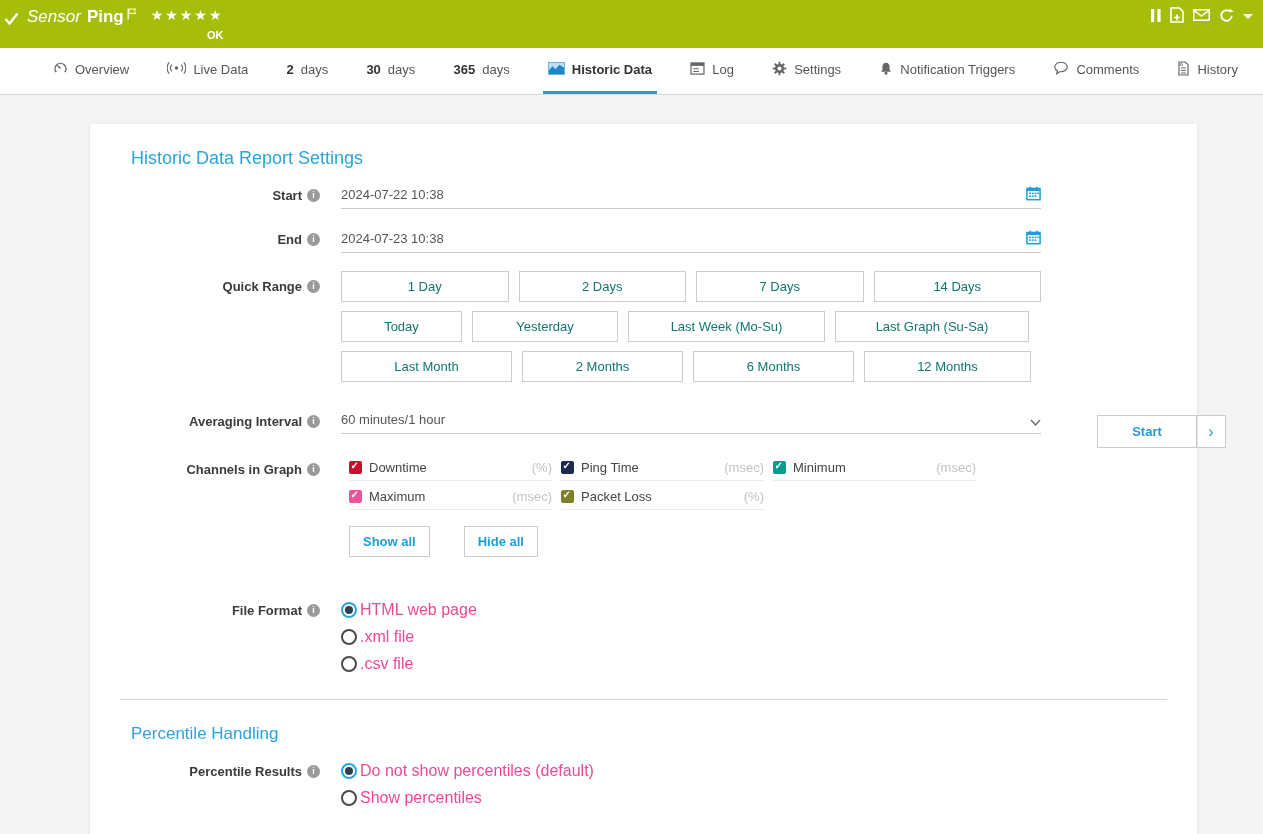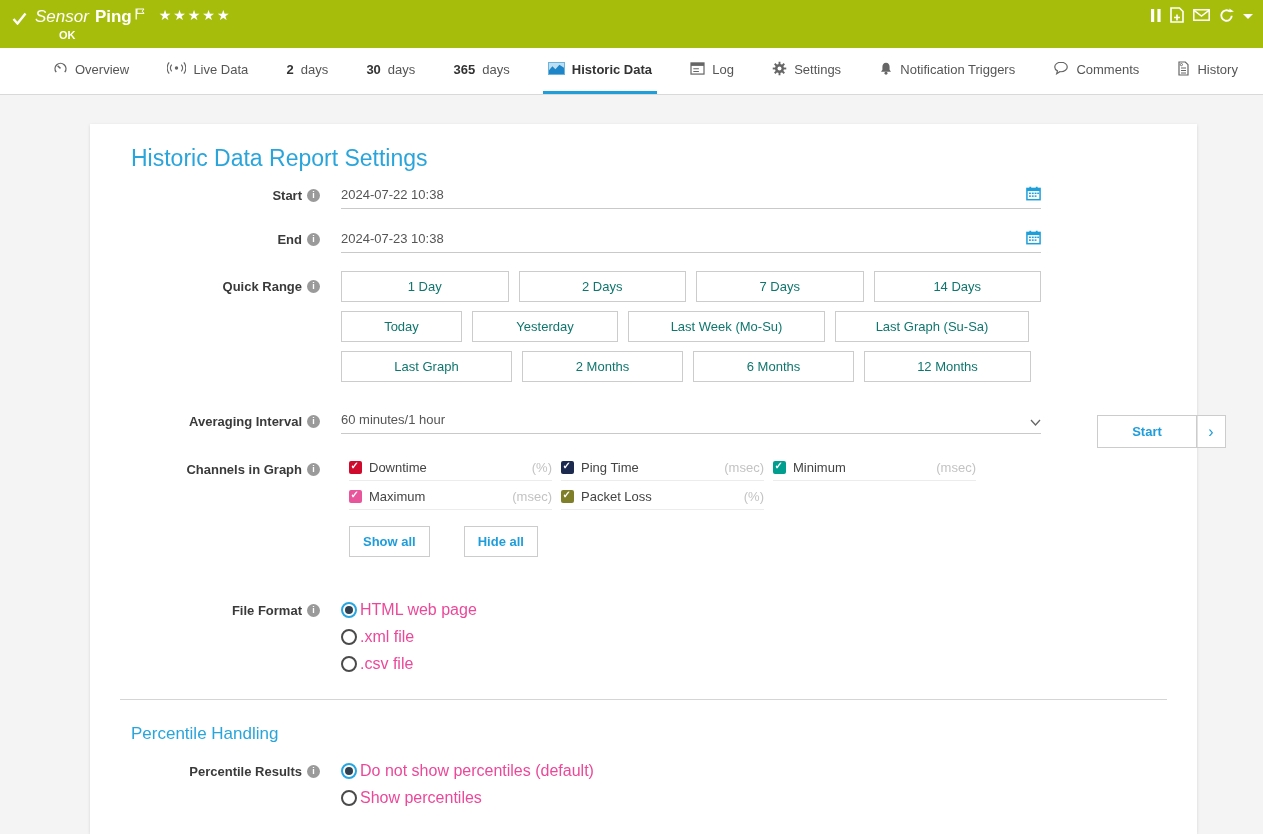--- a/index.html
+++ b/index.html
@@ -1,21 +1,21 @@
 <!DOCTYPE html>
 <html><head>
 <meta charset="utf-8">
 <style>
   * { margin:0; padding:0; box-sizing:border-box; }
   html,body { width:1263px; height:834px; overflow:hidden; background:#f4f4f4;
               font-family:"Liberation Sans", sans-serif; }
 
   
   .topbar { height:48px; background:#a6bd0c; position:relative; color:#fff; }
-  .topbar-left { display:flex; align-items:flex-start; padding:7px 0 0 12px; }
+  .topbar-left { display:flex; align-items:flex-start; padding:7px 0 0 4px;text-align:right; }
   .sensor-check { margin:4px 8px 0 0; }
   .title-block { display:flex; flex-direction:column; }
   .title-line { display:flex; align-items:flex-start; font-size:17px; line-height:19px; }
   .sensor-type { font-style:italic; font-weight:400; margin-right:6px; }
   .sensor-name { font-weight:700; }
   .flag-wrap { margin:-2px 0 0 3px; }
   .stars { font-size:14px; letter-spacing:2px; margin:-1px 0 0 14px; }
   .status-ok { font-size:11px; font-weight:700; margin:3px 0 0 24px; }
   .topbar-icons { position:absolute; right:10px; top:7px; display:flex; align-items:center; gap:9px; }
   .tb-icon { display:flex; align-items:center; cursor:pointer; }
@@ -27,21 +27,21 @@
             padding:0 20px 0 48px; }
   .tab { display:flex; align-items:center; gap:7px; font-size:13px; color:#555;
          border-bottom:3px solid transparent; padding:0 5px; cursor:pointer; white-space:nowrap; }
   .tab .num { font-weight:700; color:#333; }
   .tab.active { border-bottom-color:#1e9fd9; color:#333; font-weight:700; }
 
   
   .content { position:relative; height:739px; }
   .card { position:relative; margin-left:90px; width:1107px; height:710px; margin-top:29px;
           background:#fff; box-shadow:0 1px 3px rgba(0,0,0,0.13); padding-top:24px; overflow:hidden; }
-  .section-title { color:#2aa5dc; font-size:23px; font-weight:400; margin-left:41px; line-height:20px; }
+  .section-title { color:#2aa5dc; font-size:18px; font-weight:400; margin-left:41px; line-height:20px; }
   .section-title.small { font-size:17px; }
 
   .row { display:flex; align-items:flex-start; }
   .lbl-col { width:251px; padding-right:21px; text-align:right; font-size:13px; font-weight:700;
              color:#3a3a3a; padding-top:2px; white-space:nowrap; }
   .info { display:inline-block; width:13px; height:13px; border-radius:50%; background:#9a9a9a;
           color:#fff; font-size:9px; font-weight:700; text-align:center; line-height:13px;
           margin-left:5px; transform:translateY(-2px); font-style:normal; }
   .info::after { content:"i"; }
 
@@ -290,21 +290,21 @@
           <button class="qbtn">7 Days</button>
           <button class="qbtn">14 Days</button>
         </div>
         <div class="qr-row">
           <button class="qbtn" style="width:121px">Today</button>
           <button class="qbtn" style="width:146px">Yesterday</button>
           <button class="qbtn" style="width:197px">Last Week (Mo-Su)</button>
           <button class="qbtn" style="width:194px">Last Graph (Su-Sa)</button>
         </div>
         <div class="qr-row">
-          <button class="qbtn" style="width:171px">Last Graph</button>
+          <button class="qbtn" style="width:171px">Last Month</button>
           <button class="qbtn" style="width:161px">2 Months</button>
           <button class="qbtn" style="width:161px">6 Months</button>
           <button class="qbtn" style="width:167px">12 Months</button>
         </div>
       </div>
     </div>
 
     <div class="row mt30">
       <div class="lbl-col"><span>Averaging Interval</span><i class="info"></i></div>
       <div class="uline-field">

